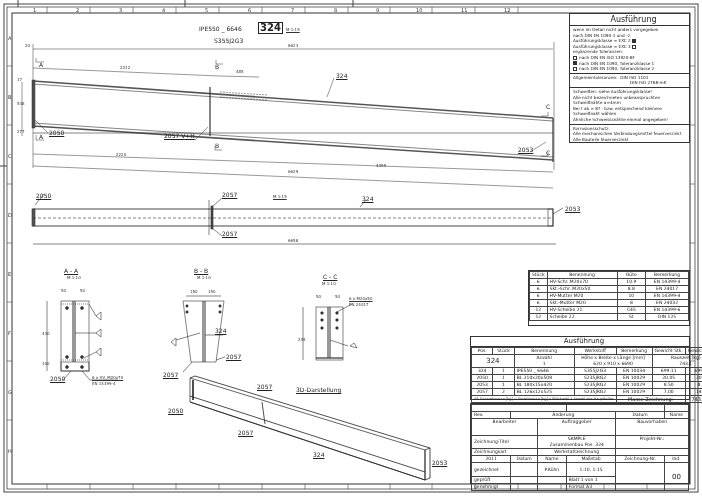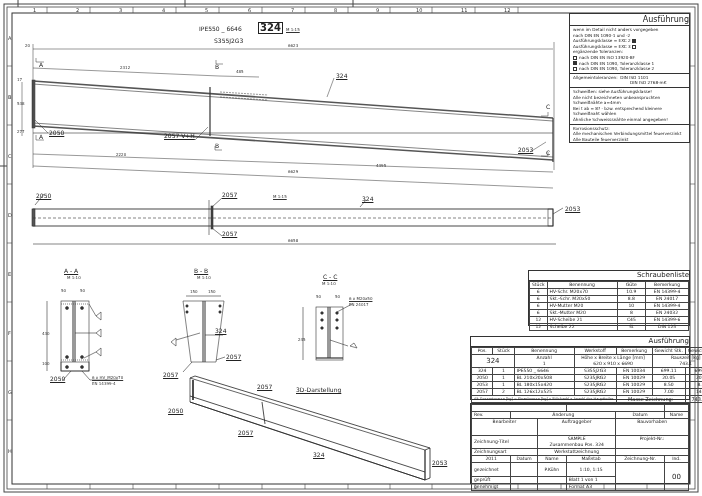--- a/index.html
+++ b/index.html
@@ -3,21 +3,21 @@
 <meta charset="utf-8">
 <style>
   html,body{margin:0;padding:0;background:#fff;}
   body{width:702px;height:496px;position:relative;overflow:hidden;font-family:"DejaVu Sans",sans-serif;color:#222;}
   .t{position:absolute;white-space:nowrap;line-height:1;}
   svg{position:absolute;left:0;top:0;}
   .box{position:absolute;border:1px solid #333;background:#fff;box-sizing:border-box;}
   table{border-collapse:collapse;width:100%;}
   td,th{border:1px solid #444;padding:0 2px;font-weight:normal;font-size:4.5px;line-height:6px;text-align:center;white-space:nowrap;}
   td.l{text-align:left;}
-  .hdr{font-size:8px;text-align:right;padding-left:8px;height:11px;line-height:11px;border-bottom:1px solid #333;}
+  .hdr{font-size:8px;text-align:center;padding-left:8px;height:11px;line-height:11px;border-bottom:1px solid #333;}
   .notes p{margin:0;font-size:4.2px;line-height:5.6px;padding-left:3px;}
   .sect{border-top:1px solid #333;padding:1px 0;}
   .chk{display:inline-block;width:4px;height:4px;border:0.6px solid #333;vertical-align:middle;margin-right:2px;box-sizing:border-box;}
   .chk.on{background:#333;}
   .ruler-num{position:absolute;font-size:5px;color:#333;}
   .lbl{font-size:6px;}
   .dim{font-size:4px;color:#333;}
   .u{text-decoration:underline;}
 </style>
 </head>
@@ -335,21 +335,20 @@
     <p>Ähnliche Schweisssnähte einmal angegeben!</p>
   </div>
   <div class="sect">
     <p>Korrosionsschutz:</p>
     <p>Alle mechanischen Verbindungsmittel feuerverzinkt</p>
     <p>Alle Bauteile feuerverzinkt</p>
   </div>
 </div>
 
 <div class="box" style="left:528px;top:270px;width:162px;height:56px">
-  <div class="hdr" style="height:9px;line-height:9px;font-size:7px">Schraubenliste</div>
   <table>
     <tbody>
         <tr>
       <th style="width:10%">Stück</th>
       <th style="width:44%">Benennung</th>
       <th style="width:18%">Güte</th>
       <th>Bemerkung</th>
     </tr>
     <tr>
           <td>6</td>

